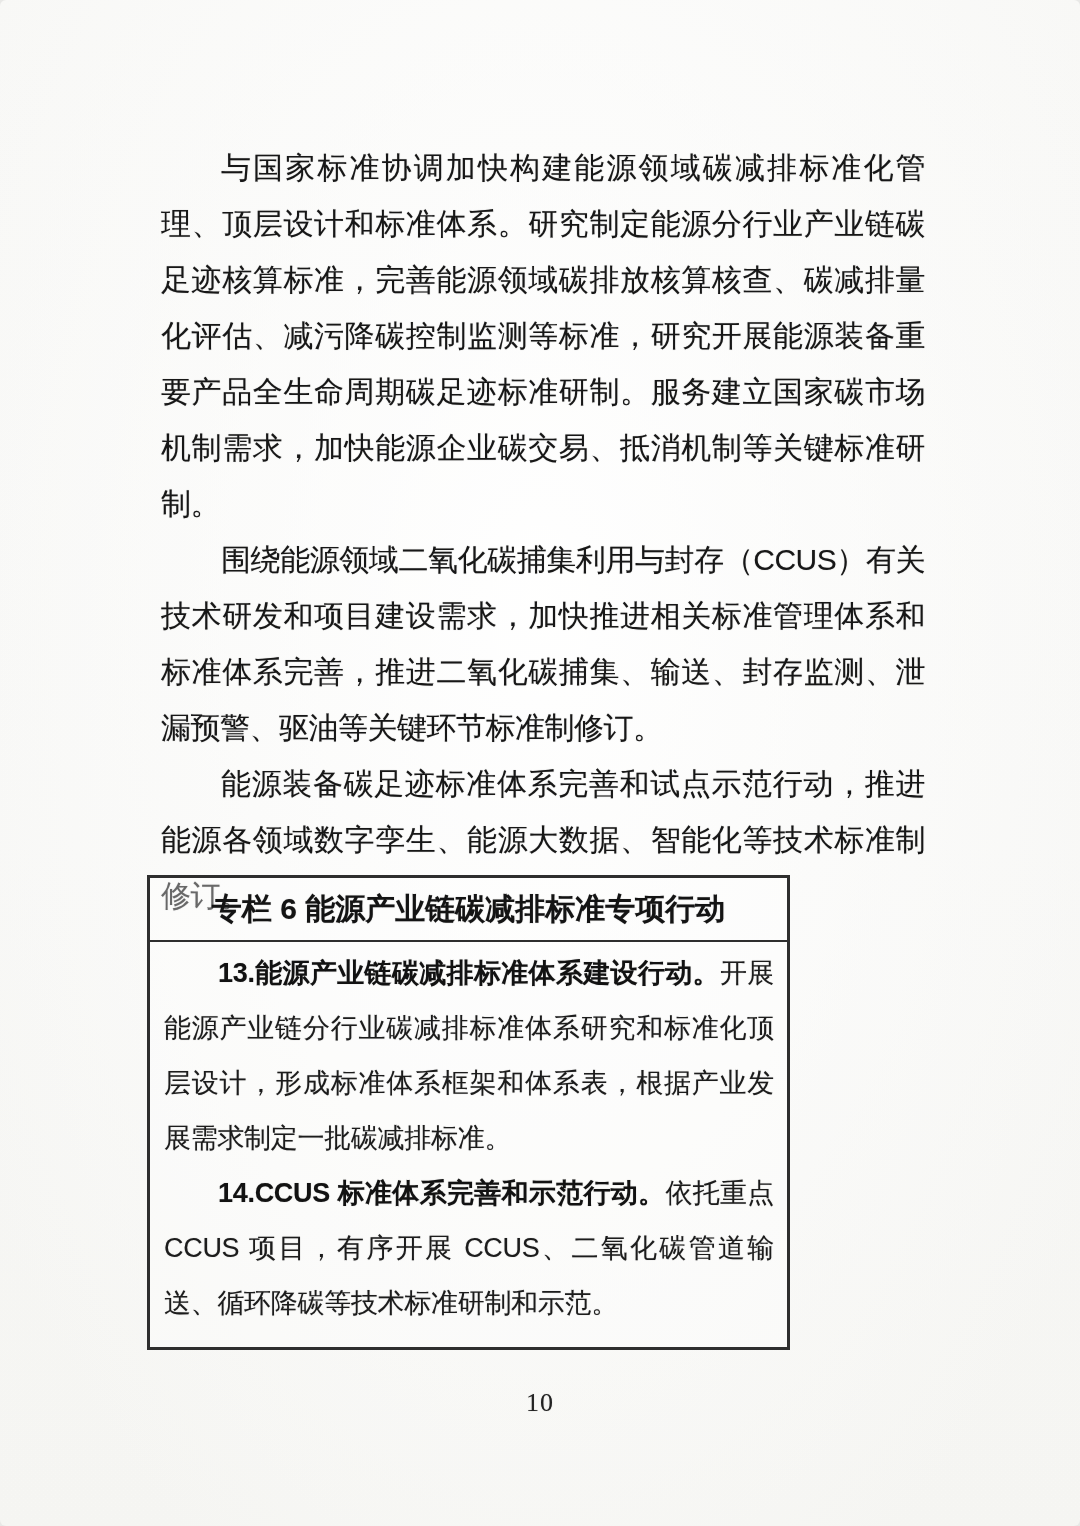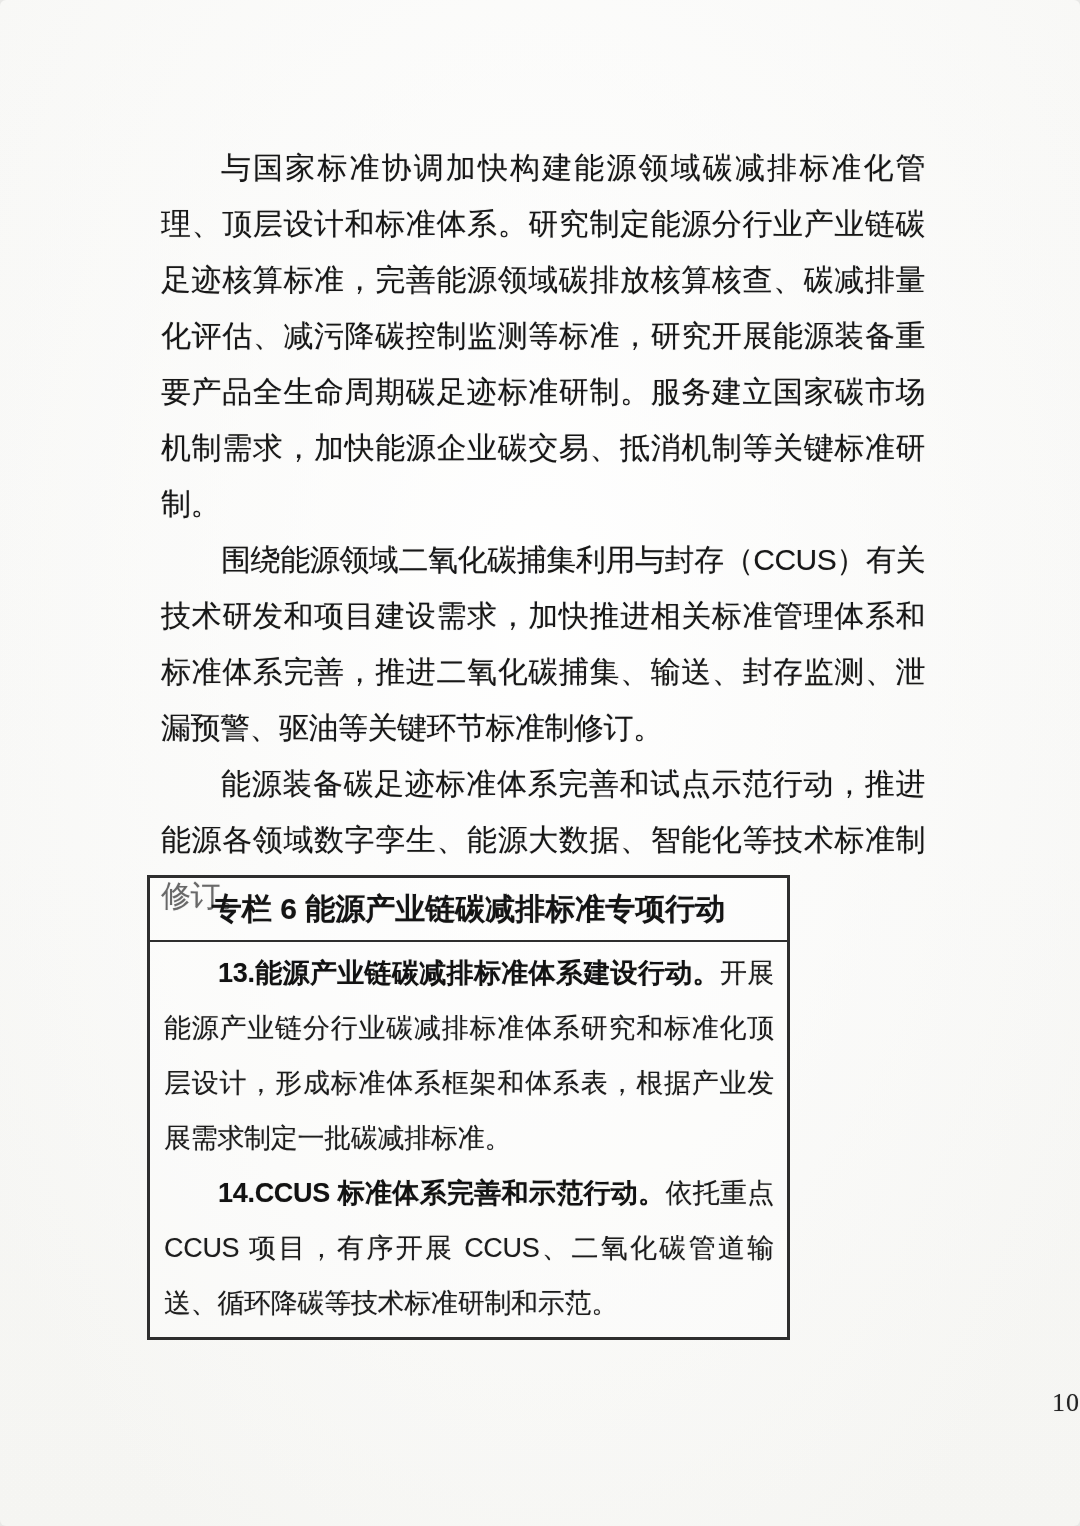--- a/index.html
+++ b/index.html
@@ -52,42 +52,42 @@
   }
   .callout-title {
     font-size: 30px;
     font-weight: bold;
     text-align: center;
     padding: 11px 0 10px 0;
     border-bottom: 2px solid #2e2e2e;
     color: #141414;
   }
   .callout-body {
-    padding: 4px 13px 6px 14px;
+    padding: 4px 13px 16px 14px;
   }
   .callout-item {
     margin: 0;
     font-size: 27px;
     line-height: 55px;
     letter-spacing: -0.3px;
     text-indent: 2em;
     text-align: justify;
     color: #1c1c1c;
   }
   .callout-item .lead {
     font-weight: bold;
     color: #121212;
   }
 
   .footer {
     position: absolute;
     left: 0;
     right: 0;
     top: 1388px;
-    text-align: right;
+    text-align: center;
   }
   .page-number {
     font-size: 26px;
     letter-spacing: 1px;
     color: #222;
     font-family: "Liberation Serif", "DejaVu Serif", serif;
   }
 </style>
 </head>
 <body>

